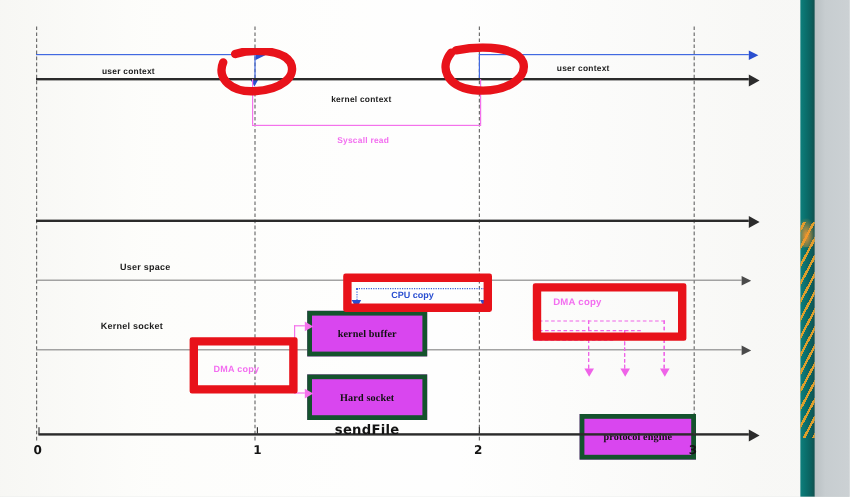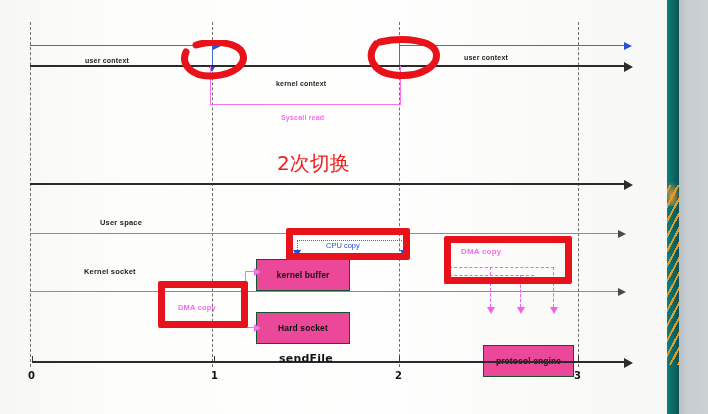--- a/index.html
+++ b/index.html
@@ -91,34 +91,34 @@
   .pinkline{position:absolute;height:0;border-top:1.3px solid #f472ec;}
   .pinkvert{position:absolute;width:0;border-left:1.3px solid #f472ec;}
   .pink-lbl{
     position:absolute;color:#f36ef0;font-size:7px;font-weight:700;
     white-space:nowrap;letter-spacing:.2px;
   }
 
   
   .gbox{
     position:absolute;
-    background:#ec4899;
-    border:1px solid #14532d;
+    background:#d946ef;
+    border:4px solid #14532d;
     display:flex;align-items:center;justify-content:center;
     color:#111;font-size:8.5px;font-weight:700;
     letter-spacing:.1px;white-space:nowrap;
-    font-family:Liberation Sans, sans-serif;
+    font-family:Liberation Serif, serif;
   }
 
   
   .cpu-dotted{
     position:absolute;height:0;border-top:1.6px dotted #3b63d8;
   }
   .cpu-lbl{
-    position:absolute;color:#2a4fd0;font-size:7.5px;font-weight:400;
+    position:absolute;color:#2a4fd0;font-size:7.5px;font-weight:700;
     white-space:nowrap;
   }
 
   
   .dash-h{position:absolute;height:0;border-top:1.6px dashed #ef63e8;}
   .dash-v{position:absolute;width:0;border-left:1.6px dashed #ef63e8;}
   .dash-v.arrow:after{
     content:"";position:absolute;left:-4.5px;bottom:-7px;
     border-top:7px solid #ef63e8;
     border-left:4.5px solid transparent;
@@ -243,21 +243,20 @@
     <div class="axis-name" style="left:279px;top:352px;">sendFile</div>
 
     <svg class="redcircle" style="left:178px;top:40px;" width="78" height="40" viewBox="0 0 78 40">
       <path d="M8 12 C 2 26, 16 37, 34 36 C 56 35, 70 24, 64 12 C 58 2, 34 0, 18 5" fill="none" stroke="#e8121a" stroke-width="7" stroke-linecap="round"></path>
     </svg>
 
     <svg class="redcircle" style="left:364px;top:36px;" width="82" height="44" viewBox="0 0 82 44">
       <path d="M12 8 C 2 20, 8 36, 30 39 C 56 42, 76 30, 72 16 C 68 4, 40 1, 16 6" fill="none" stroke="#e8121a" stroke-width="7" stroke-linecap="round"></path>
     </svg>
 
-    <div class="redtext" style="left:277px;top:150px;">2次切换</div>
 
     <div class="redbox" style="left:286px;top:228px;width:124px;height:32px;"></div>
     <div class="redbox" style="left:444px;top:236px;width:128px;height:48px;"></div>
     <div class="redbox" style="left:158px;top:281px;width:90px;height:47px;"></div>
 
   </div>
 
   <div class="teal-strip">
     <div class="hatch"></div>
     <div class="hatch-glow"></div>

